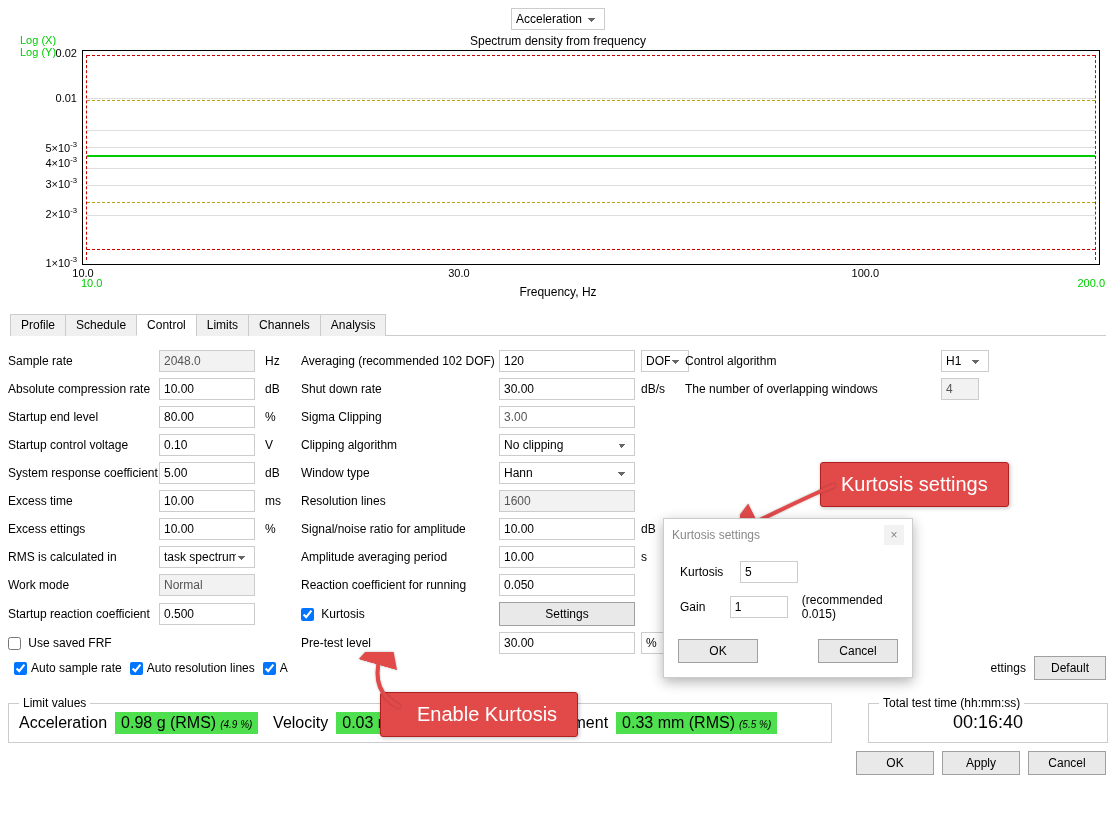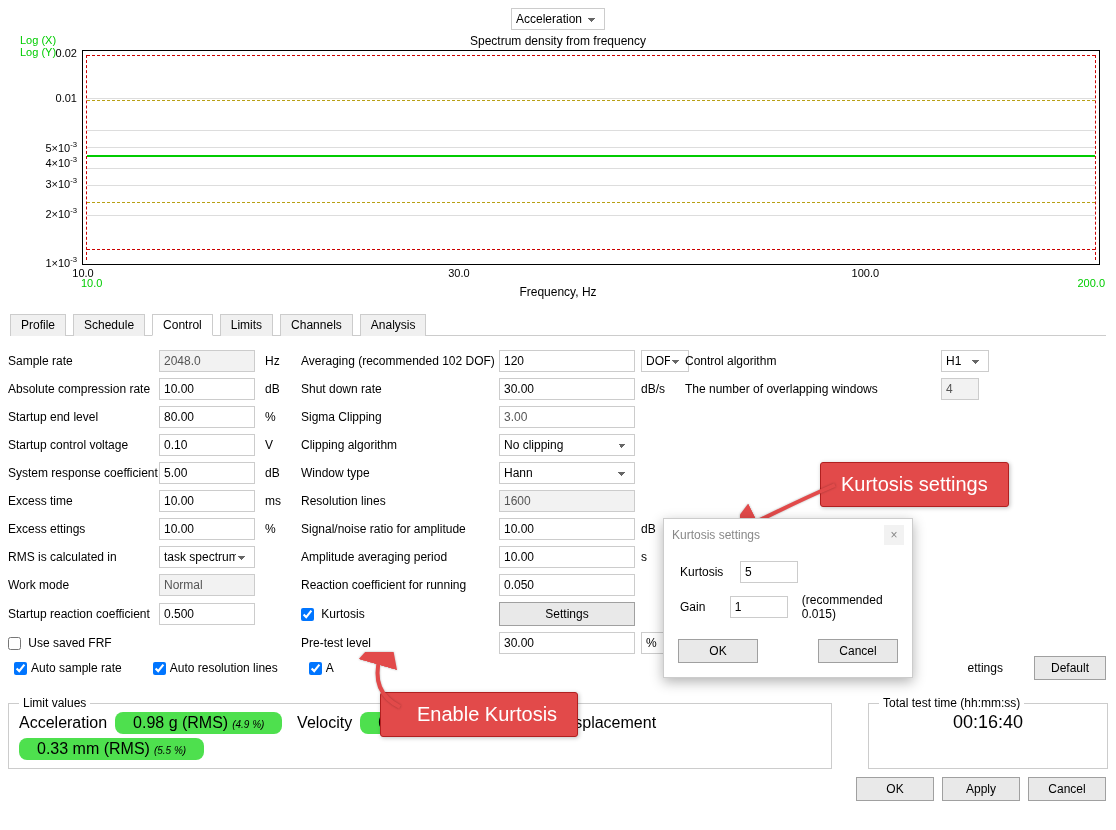--- a/index.html
+++ b/index.html
@@ -30,44 +30,44 @@
   .ytick { position: absolute; right: 100%; margin-right: 6px; font-size: 11px; transform: translateY(-50%); white-space: nowrap;}
   .xtick { position: absolute; top: 100%; font-size: 11px; transform: translateX(-50%); margin-top: 3px; }
   .xrange { position: absolute; top: 100%; color: var(--accent-green); font-size: 11px; margin-top: 13px; }
   .hline { position: absolute; left: 4px; right: 4px; border-top: 1px solid #ddd; }
   .hline.dash-red { border-top: 1.5px dashed var(--red-dashed); }
   .hline.dash-olive { border-top: 1.5px dashed var(--olive); }
   .hline.green { border-top: 2.5px solid var(--accent-green); }
   .vline-red { position: absolute; top: 4px; bottom: 4px; border-left: 1.5px dashed var(--red-dashed); }
 
   
-  .tabstrip { display: flex; border-bottom: 1px solid var(--light-border); margin: 6px 10px 0; gap: 8px; padding-top:8px;}
+  .tabstrip { display: flex; border-bottom: 1px solid var(--light-border); margin: 6px 10px 0; gap: 0; padding-top:8px;}
   .tab { padding: 3px 10px; border: 1px solid var(--light-border); border-bottom: none; background: #f0f0f0; position: relative; top: 1px; cursor: pointer; }
   .tab.active { background: #fff; border-bottom: 1px solid #fff; }
   .tab + .tab { margin-left: -1px; }
 
   
   .control-panel { margin: 6px 4px 2px; padding: 8px 4px 2px; }
   .grid { display: grid; grid-template-columns: 145px 100px 30px 192px 136px 38px 250px 48px; column-gap: 6px; row-gap: 6px; align-items: center; }
   .lbl { white-space: nowrap; }
   .unit { }
   .small-input { width: 96px; }
   .combo { width: 136px; }
   .ro { background: #f2f2f2; color:#555;}
 
   .info-row { margin: 6px 2px 2px 6px; font-size: 12px;}
-  .chk-row { display:flex; gap:31px; margin: 2px 2px 4px 6px; align-items:center;}
+  .chk-row { display:flex; gap:8px; margin: 2px 2px 4px 6px; align-items:center;}
 
   
   fieldset { border: 1px solid var(--light-border); margin: 4px 8px 0; padding: 2px 10px 8px; font-size: 12px; }
   legend { padding: 0 4px; font-size: 12px; }
   .bottom-row { display: flex; align-items: stretch; gap: 20px; margin-top: 6px; }
   .limvals { flex: 1; }
   .limvals .row { display:flex; align-items:center; gap: 4px; flex-wrap: wrap;}
-  .badge { background: var(--green-badge); padding: 2px 18px; border-radius: 8px; display: inline-flex; align-items: baseline; gap: 4px; }
+  .badge { background: var(--green-badge); padding: 2px 6px; border-radius: 0; display: inline-flex; align-items: baseline; gap: 4px; }
   .badge .val { font-size: 16px; }
   .badge .pct { font-style: italic; font-size: 10px; }
   .tot { width: 240px; }
   .tot .tv { text-align: center; font-size: 18px; }
 
   .dlg-buttons { display: flex; justify-content: flex-end; gap: 8px; padding: 8px 10px 6px; }
 
   .limlabel { font-size: 16px; margin-right: 4px;}
 
   

